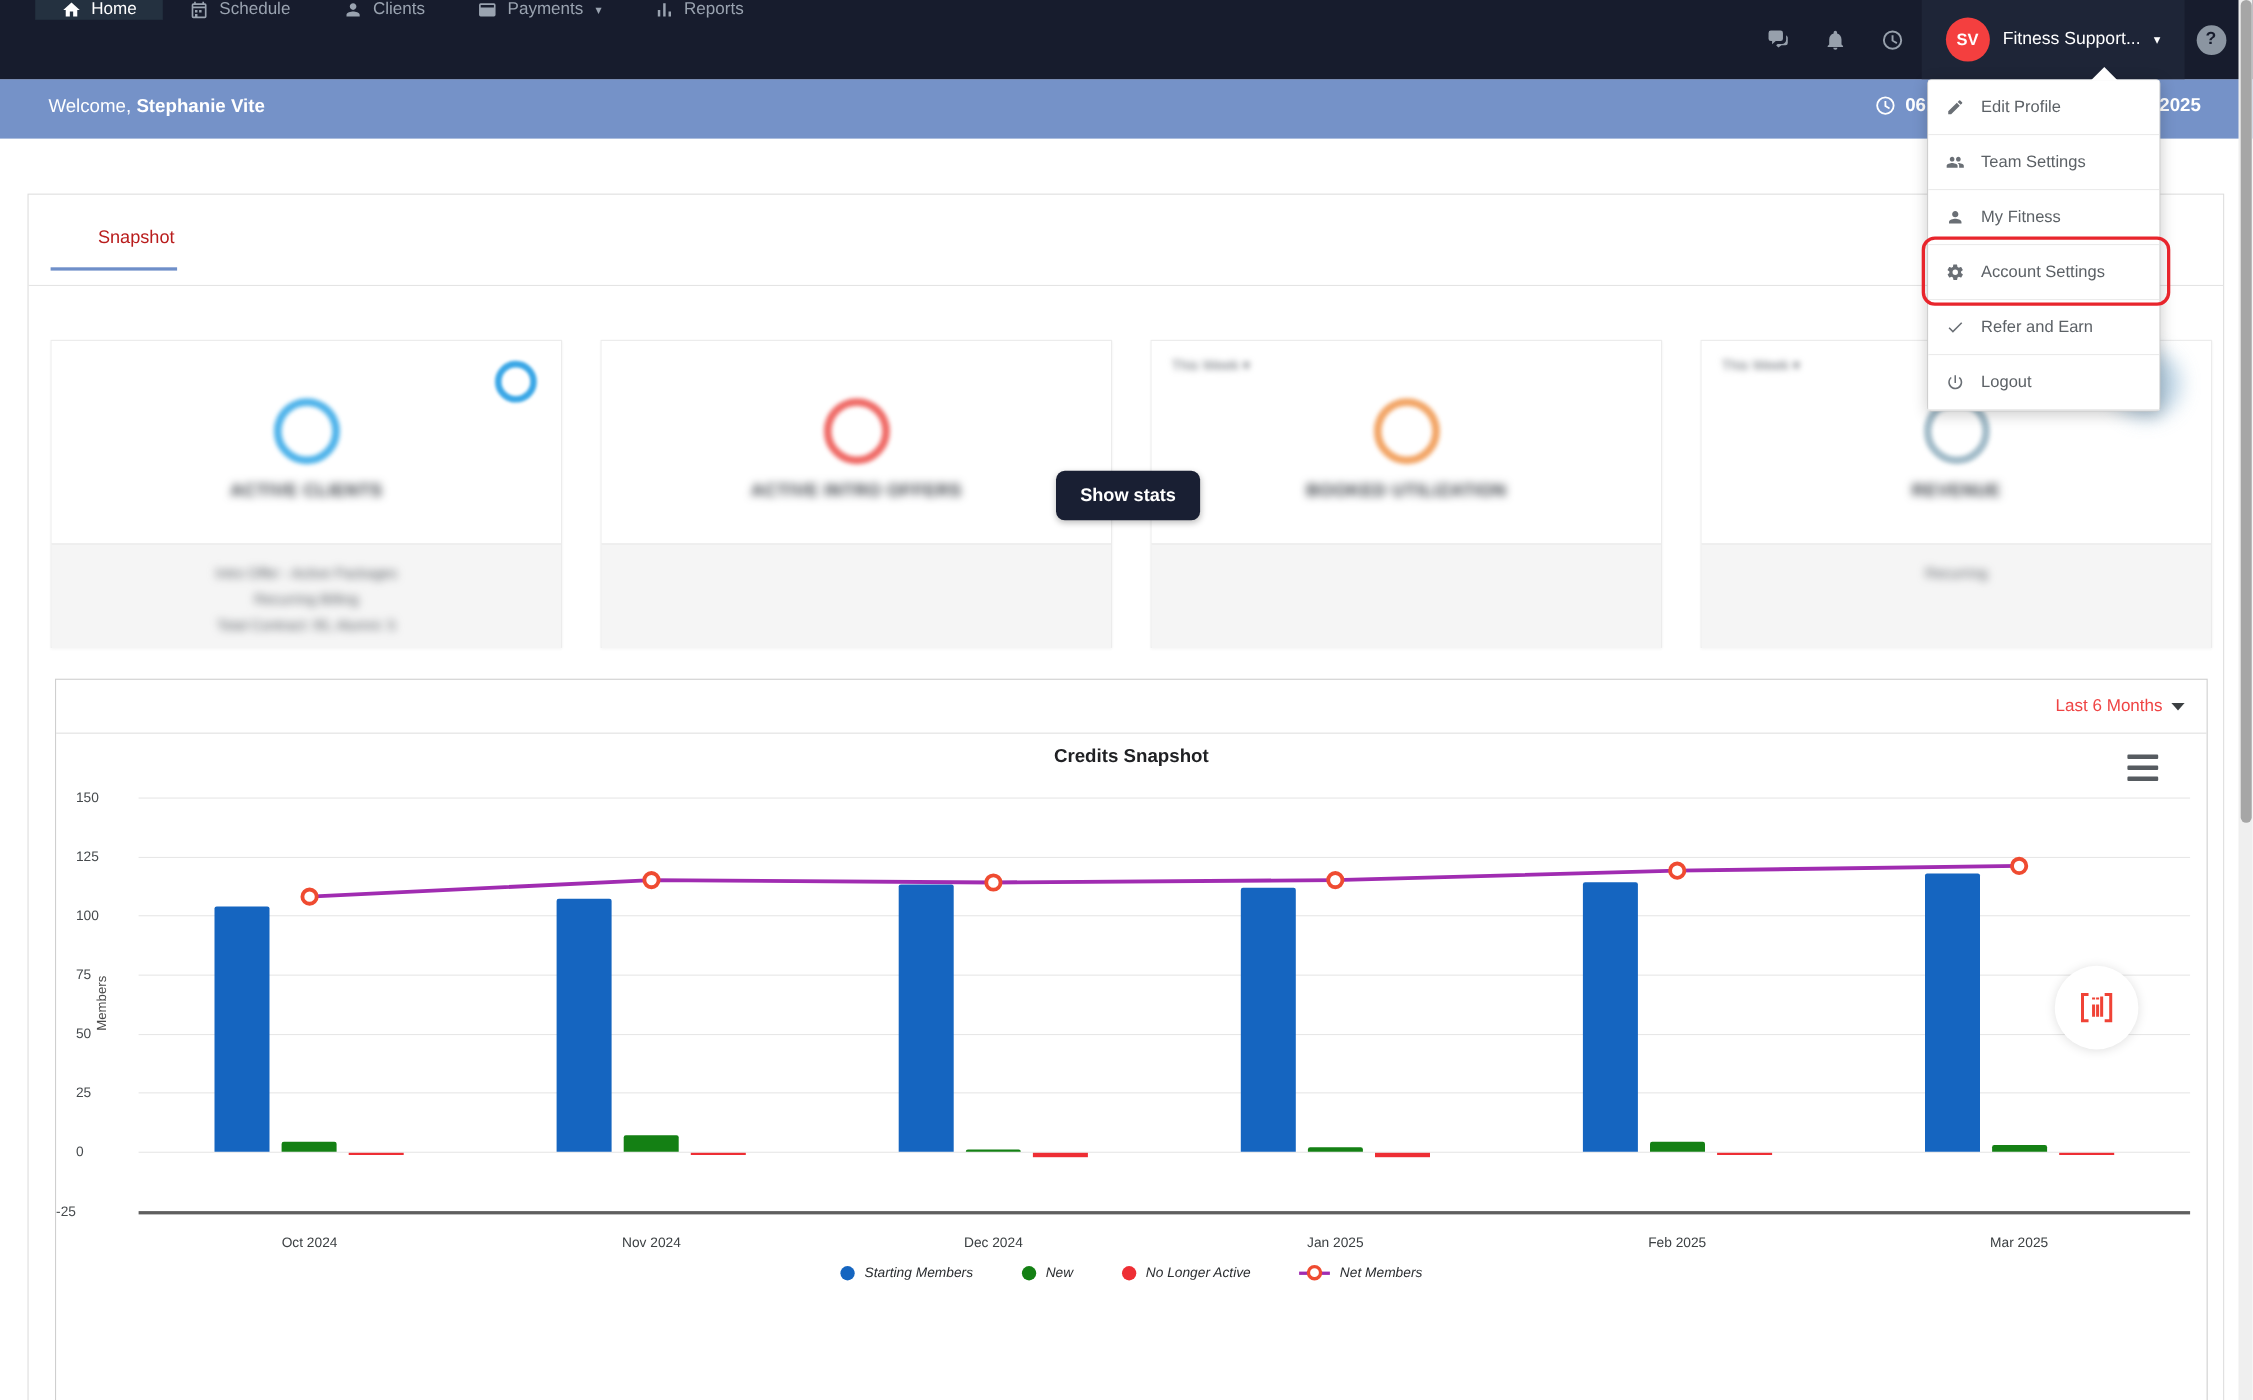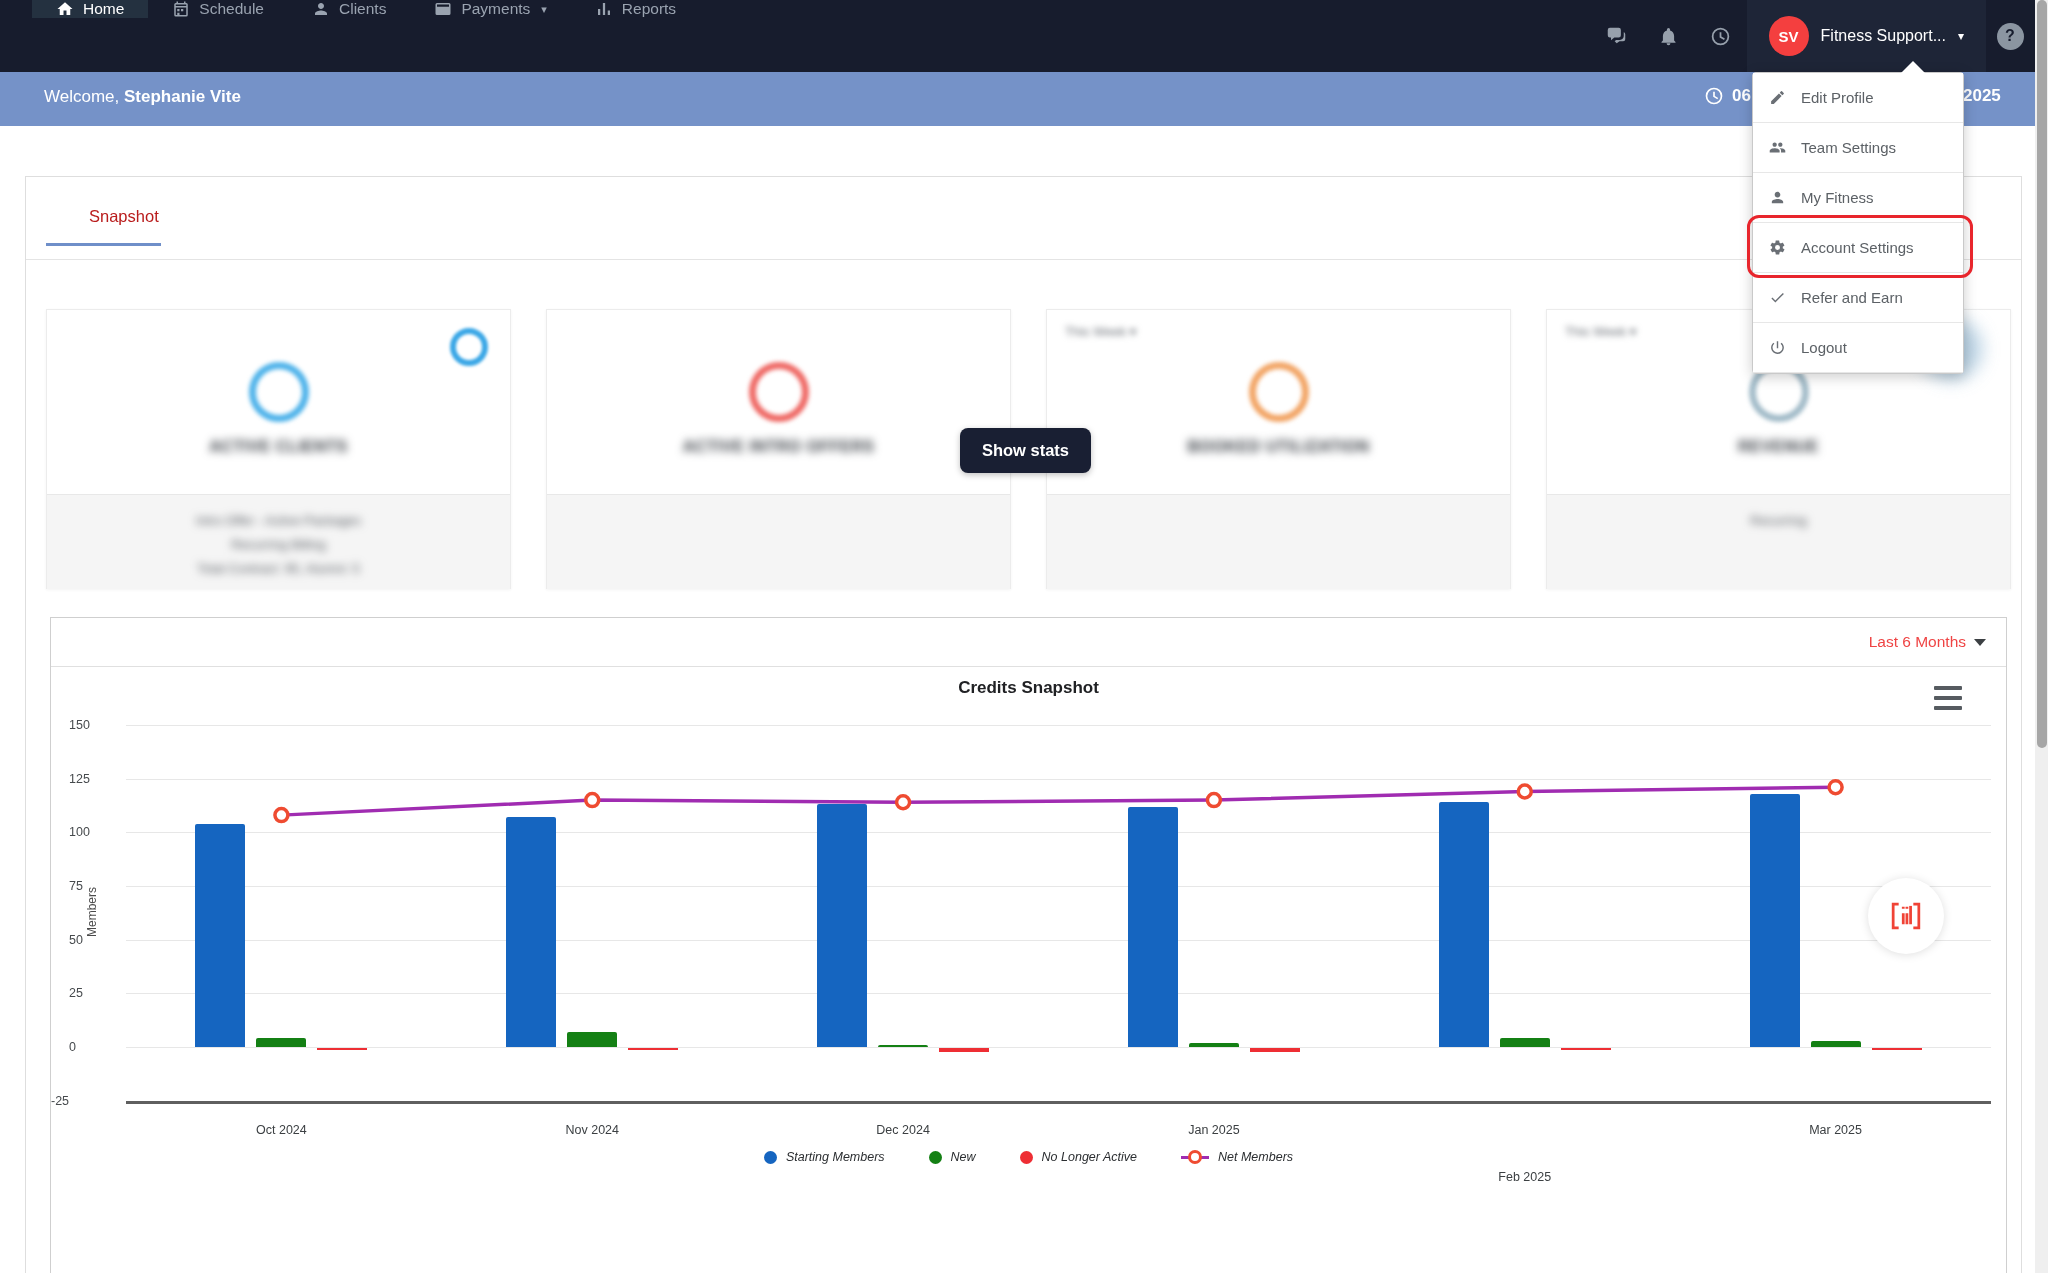--- a/index.html
+++ b/index.html
@@ -306,21 +306,21 @@
       <div class="bar" style="left: 266.417px; top: 430px; width: 50px; height: 2.147px; background: rgb(238, 46, 52);"></div>
       <div class="bar" style="left: 577.25px; top: 430px; width: 50px; height: 2.147px; background: rgb(238, 46, 52);"></div>
       <div class="bar" style="left: 888.083px; top: 430px; width: 50px; height: 4.294px; background: rgb(238, 46, 52);"></div>
       <div class="bar" style="left: 1198.92px; top: 430px; width: 50px; height: 4.294px; background: rgb(238, 46, 52);"></div>
       <div class="bar" style="left: 1509.75px; top: 430px; width: 50px; height: 2.147px; background: rgb(238, 46, 52);"></div>
       <div class="bar" style="left: 1820.58px; top: 430px; width: 50px; height: 2.147px; background: rgb(238, 46, 52);"></div>
       <div class="month-label" style="left: 230.417px; top: 505px;">Oct 2024</div>
       <div class="month-label" style="left: 541.25px; top: 505px;">Nov 2024</div>
       <div class="month-label" style="left: 852.083px; top: 505px;">Dec 2024</div>
       <div class="month-label" style="left: 1162.92px; top: 505px;">Jan 2025</div>
-      <div class="month-label" style="left: 1473.75px; top: 505px; margin-top: 47px;">Feb 2025</div>
+      <div class="month-label" style="left: 1473.75px; top: 505px;">Feb 2025</div>
       <div class="month-label" style="left: 1784.58px; top: 505px;">Mar 2025</div>
       <svg id="chart-line-svg" width="1955" height="656" viewBox="0 0 1955 656">
         <polyline points="230.41666666666666,197.12400000000002 541.25,182.09500000000003 852.0833333333333,184.24200000000002 1162.9166666666665,182.09500000000003 1473.75,173.50700000000003 1784.5833333333333,169.21300000000002" fill="none" stroke="#a02cb1" stroke-width="3.5"></polyline>
         <circle cx="230.41666666666666" cy="197.12400000000002" r="6.5" fill="#ffffff" stroke="#ef4b31" stroke-width="3.5"></circle>
         <circle cx="541.25" cy="182.09500000000003" r="6.5" fill="#ffffff" stroke="#ef4b31" stroke-width="3.5"></circle>
         <circle cx="852.0833333333333" cy="184.24200000000002" r="6.5" fill="#ffffff" stroke="#ef4b31" stroke-width="3.5"></circle>
         <circle cx="1162.9166666666665" cy="182.09500000000003" r="6.5" fill="#ffffff" stroke="#ef4b31" stroke-width="3.5"></circle>
         <circle cx="1473.75" cy="173.50700000000003" r="6.5" fill="#ffffff" stroke="#ef4b31" stroke-width="3.5"></circle>
         <circle cx="1784.5833333333333" cy="169.21300000000002" r="6.5" fill="#ffffff" stroke="#ef4b31" stroke-width="3.5"></circle>
       </svg>

